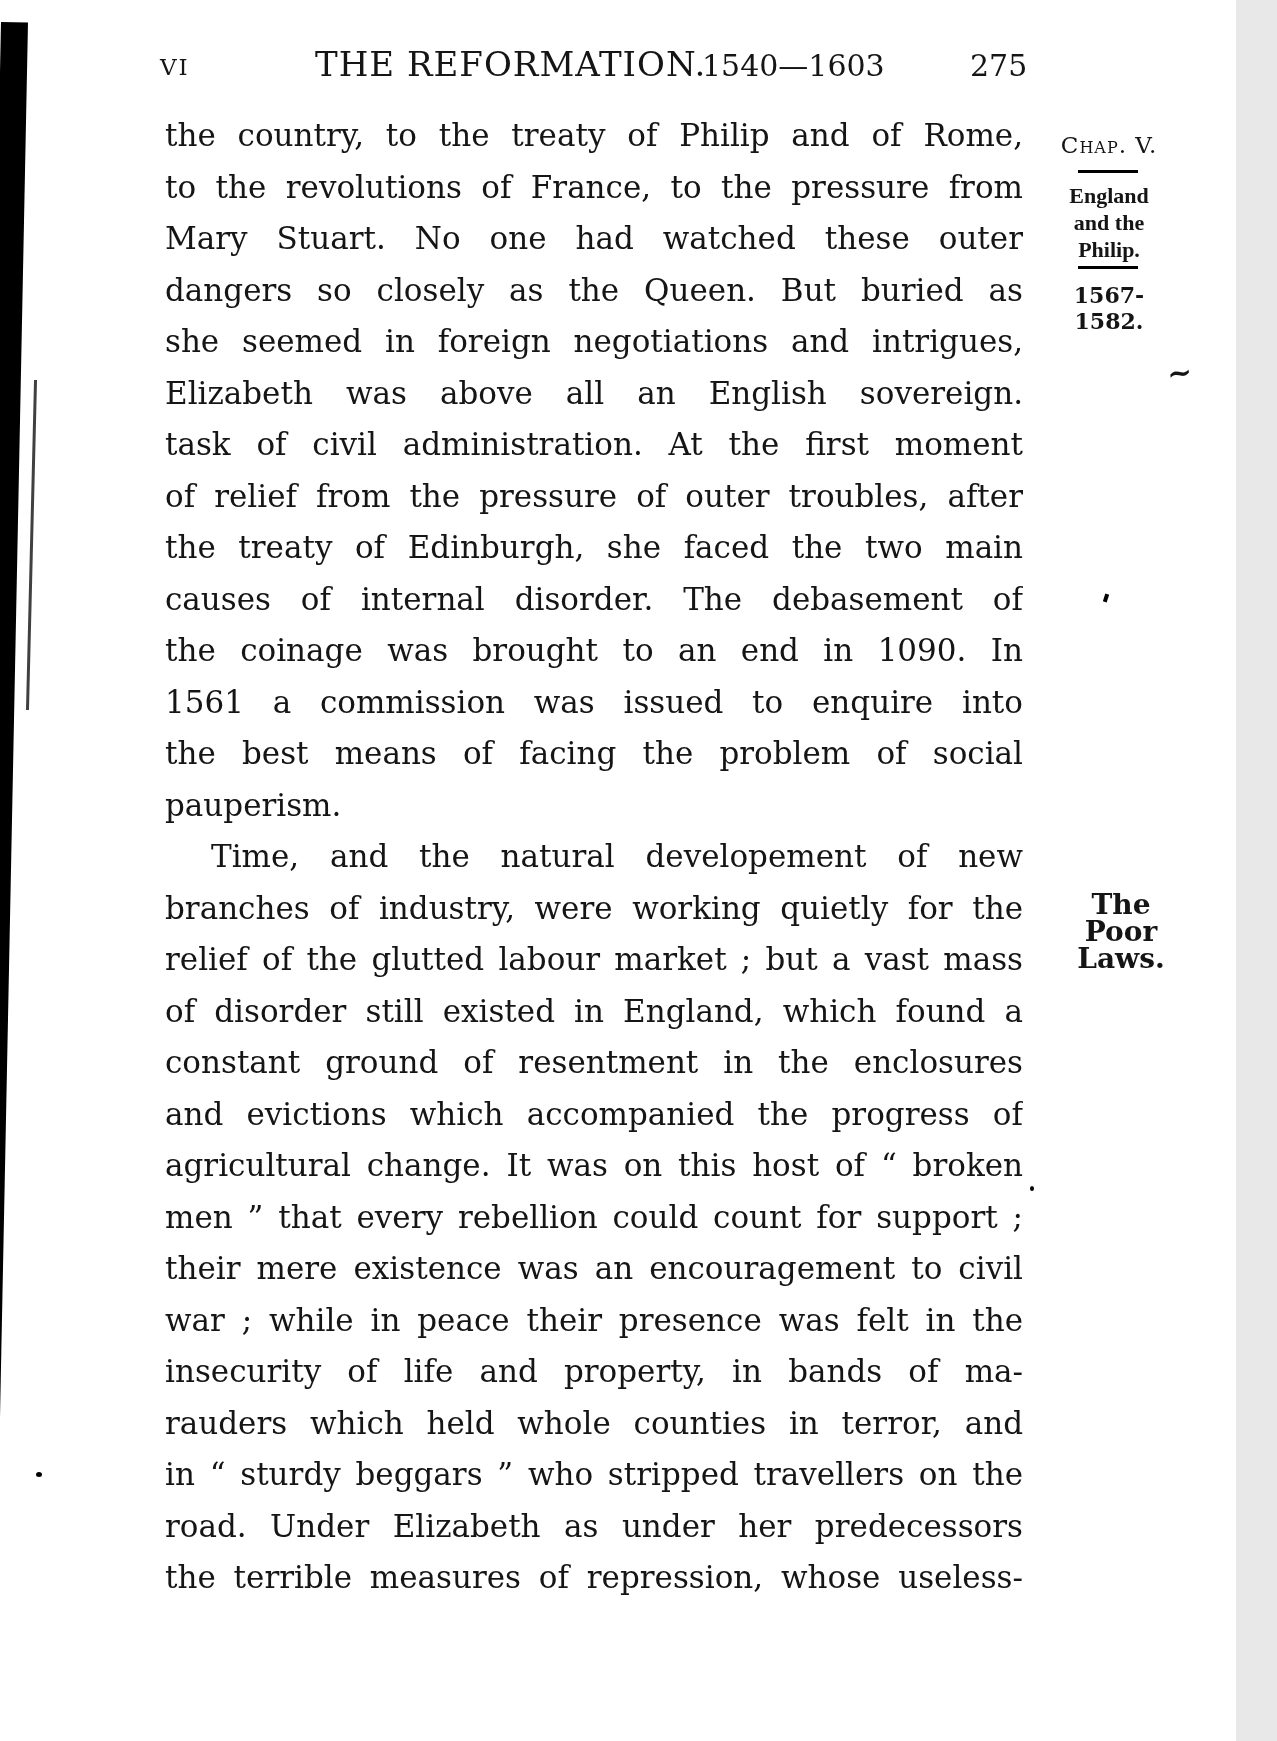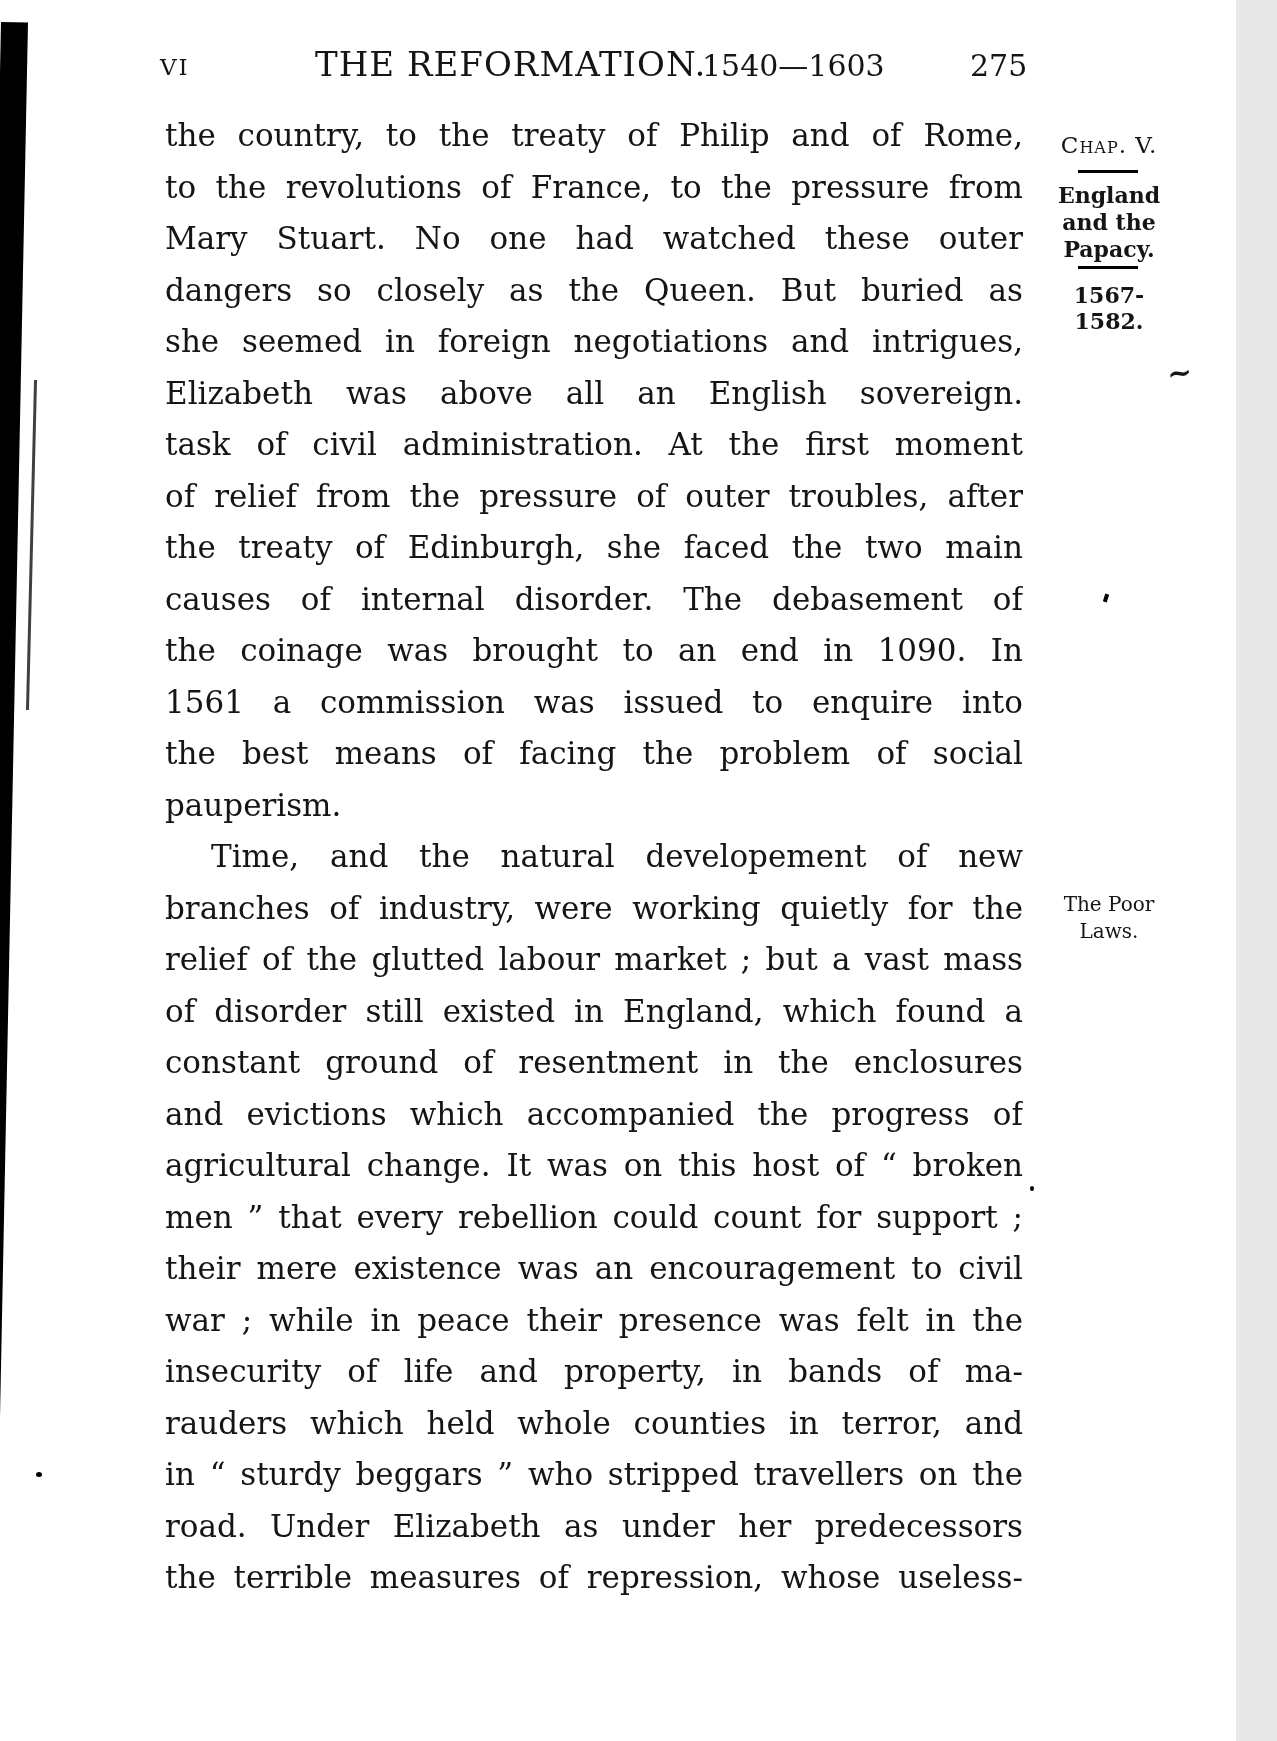--- a/index.html
+++ b/index.html
@@ -55,23 +55,23 @@
   .line.indent  { text-indent:46px; }
 
   
   .margin-note {
     position:absolute;
     left:1050px; width:118px;
     text-align:center;
     white-space:normal;
   }
   .m-chap  { top:132px; font-size:23px; font-variant:small-caps; letter-spacing:1px; }
-  .m-sect  { top:182px; font-size:22px; font-weight:bold; line-height:27px; }
+  .m-sect  { top:182px; font-size:22px; font-weight:bold; line-height:27px;font-family:Liberation Serif, serif; }
   .m-dates { top:282px; font-size:22px; font-weight:bold; }
-  .m-poor  { top:891px; font-size:20px; font-weight:normal; line-height:27px; }
+  .m-poor  { top:891px; font-size:28px; font-weight:bold; line-height:27px;margin-left:12px; }
   .m-rule {
     position:absolute;
     left:1078px; width:60px; height:0;
     border-top:3px solid #000;
   }
   .m-rule-1 { top:170px; }
   .m-rule-2 { top:266px; }
 
   
   .squiggle {
@@ -133,21 +133,21 @@
     <div class="line">road.  Under Elizabeth as under her predecessors</div>
     <div class="line">the terrible measures of repression, whose useless-</div>
   </main>
 
   <aside>
     <div class="margin-note m-chap">Chap. V.</div>
     <div class="m-rule m-rule-1"></div>
     <div class="margin-note m-sect">
       <div>England</div>
       <div>and the</div>
-      <div>Papacy.</div>
+      <div>Philip.</div>
     </div>
     <div class="m-rule m-rule-2"></div>
     <div class="margin-note m-dates">1567-1582.</div>
     <div class="margin-note m-poor">
       <div>The Poor</div>
       <div>Laws.</div>
     </div>
   </aside>
 
   <span class="squiggle">~</span>

